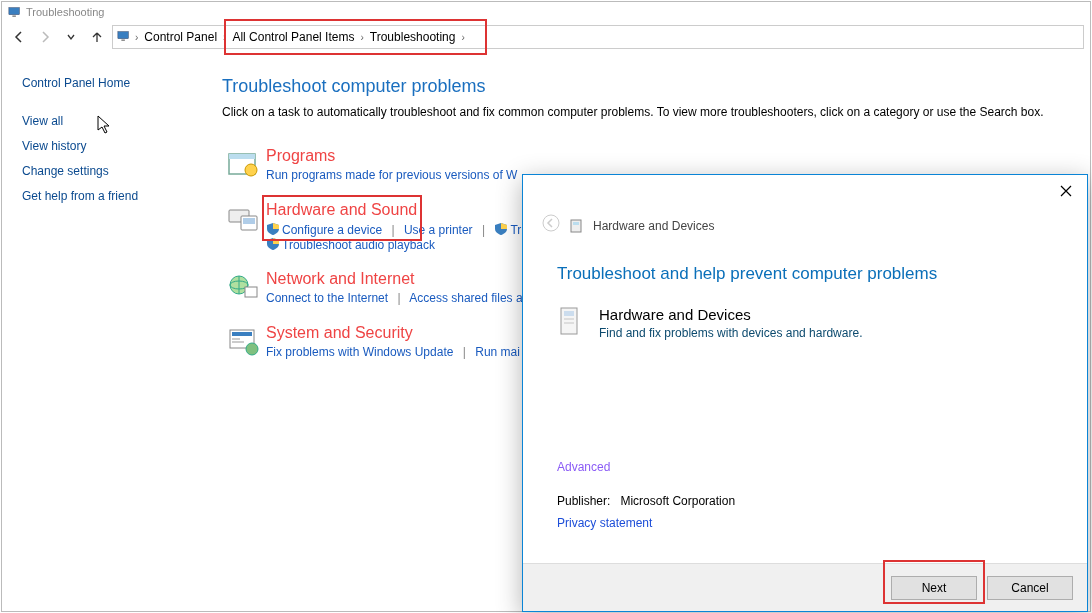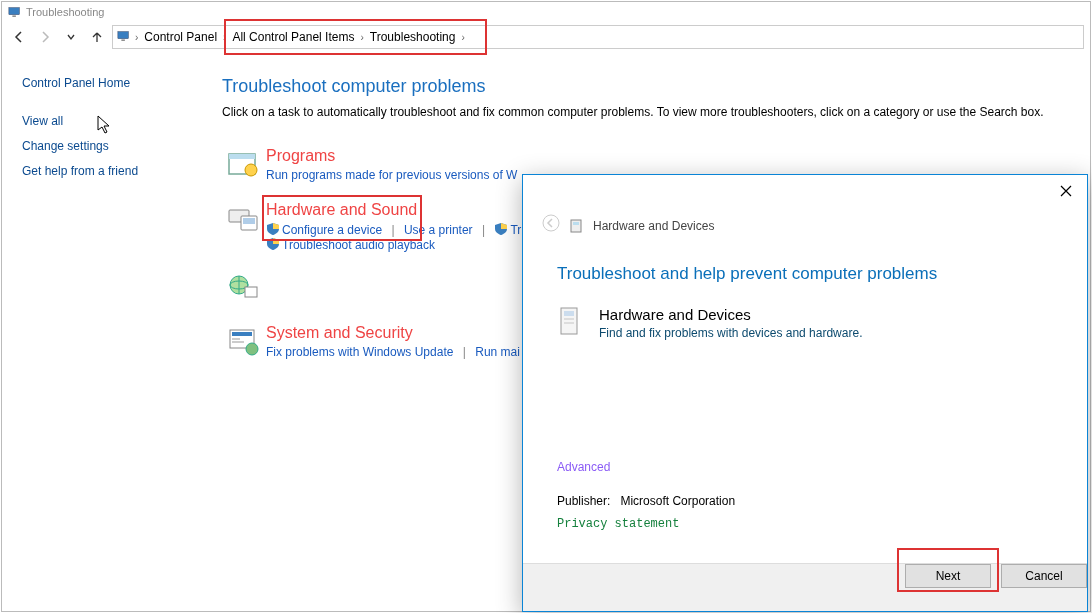--- a/index.html
+++ b/index.html
@@ -40,22 +40,22 @@
   .dlg-head .back { color: #bbb; font-size: 18px; }
   .dlg-head .hicon { width: 16px; height: 16px; display:flex; }
   .dlg-content { padding: 24px 34px 10px 34px; flex: 1; }
   .dlg-content h2 { color: #0a6fb9; font-weight: normal; font-size: 17px; margin-bottom: 22px; }
   .dlg-row { display: flex; gap: 14px; margin-bottom: 120px; }
   .dlg-row .ricon { width: 28px; height: 32px; display:flex;}
   .dlg-row .rtitle { font-size: 15px; color: #000; }
   .dlg-row .rdesc { font-size: 12px; color: #0c4a6e; margin-top: 3px; }
   .dlg-adv { color: #8b5cf6; font-size: 12px; margin-bottom: 20px; display:inline-block; text-decoration:none; cursor:pointer; }
   .dlg-pub { font-size: 12px; margin-bottom: 8px; }
-  .dlg-priv { color: #15803d; font-size: 12px; text-decoration:none; cursor:pointer;font-family:Liberation Mono, monospace; }
-  .dlg-foot { height: 48px; background: #f0f0f0; border-top: 1px solid #ddd; display: flex; justify-content: flex-end; gap: 10px; }
+  .dlg-priv { color: #1d4ed8; font-size: 12px; text-decoration:none; cursor:pointer; }
+  .dlg-foot { height: 48px; background: #f0f0f0; border-top: 1px solid #ddd; display: flex; align-items: center; justify-content: flex-end; padding-right: 14px; gap: 10px; }
   .btn { width: 86px; height: 24px; border: 1px solid #adadad; background: #e1e1e1; font-size: 12px; cursor:pointer; display:flex; align-items:center; justify-content:center; }
   .next-red { position:absolute; border:2px solid #d33; }
 </style>
 </head>
 <body>
 
 <div class="window">
   <div class="titlebar">
     <span class="icon">
       <svg viewBox="0 0 16 12" width="14" height="12">
@@ -103,20 +103,21 @@
         <span class="crumb-item">Troubleshooting</span>
         <span class="crumb-sep" style="padding-right:20px;">›</span>
       </span>
     </div>
   </div>
 
   <div class="body-row">
     <div class="sidebar">
       <a class="home">Control Panel Home</a>
       <a>View all</a>
+      <a>View history</a>
       <a>Change settings</a>
       <a>Get help from a friend</a>
     </div>
 
     <div class="main">
       <h1>Troubleshoot computer problems</h1>
       <p class="intro">Click on a task to automatically troubleshoot and fix common computer problems. To view more troubleshooters, click on a category or use the Search box.</p>
 
       <div class="cat">
         <div class="cat-icon">
@@ -173,20 +174,28 @@
       </div>
 
       <div class="cat">
         <div class="cat-icon">
           <svg width="34" height="30" viewBox="0 0 34 30">
               <circle cx="12" cy="12" r="9" fill="#b0e0a0" stroke="#3a8"></circle>
               <ellipse cx="12" cy="12" rx="9" ry="4" fill="none" stroke="#3a8"></ellipse>
               <path d="M12 3 L12 21" stroke="#3a8"></path>
               <rect x="18" y="14" width="12" height="10" fill="#fff" stroke="#888"></rect>
             </svg>
+        </div>
+        <div class="cat-body">
+          <span class="cat-title">Network and Internet</span>
+          <div class="cat-links">
+            <a>Connect to the Internet</a>
+            <span class="sep">|</span>
+            <a>Access shared files a</a>
+          </div>
         </div>
       </div>
 
       <div class="cat">
         <div class="cat-icon">
           <svg width="34" height="30" viewBox="0 0 34 30">
               <rect x="3" y="3" width="24" height="18" fill="#fff" stroke="#888"></rect>
               <rect x="5" y="5" width="20" height="4" fill="#3a7fc0"></rect>
               <rect x="5" y="11" width="8" height="2" fill="#ccc"></rect>
               <rect x="5" y="14" width="12" height="2" fill="#ccc"></rect>

